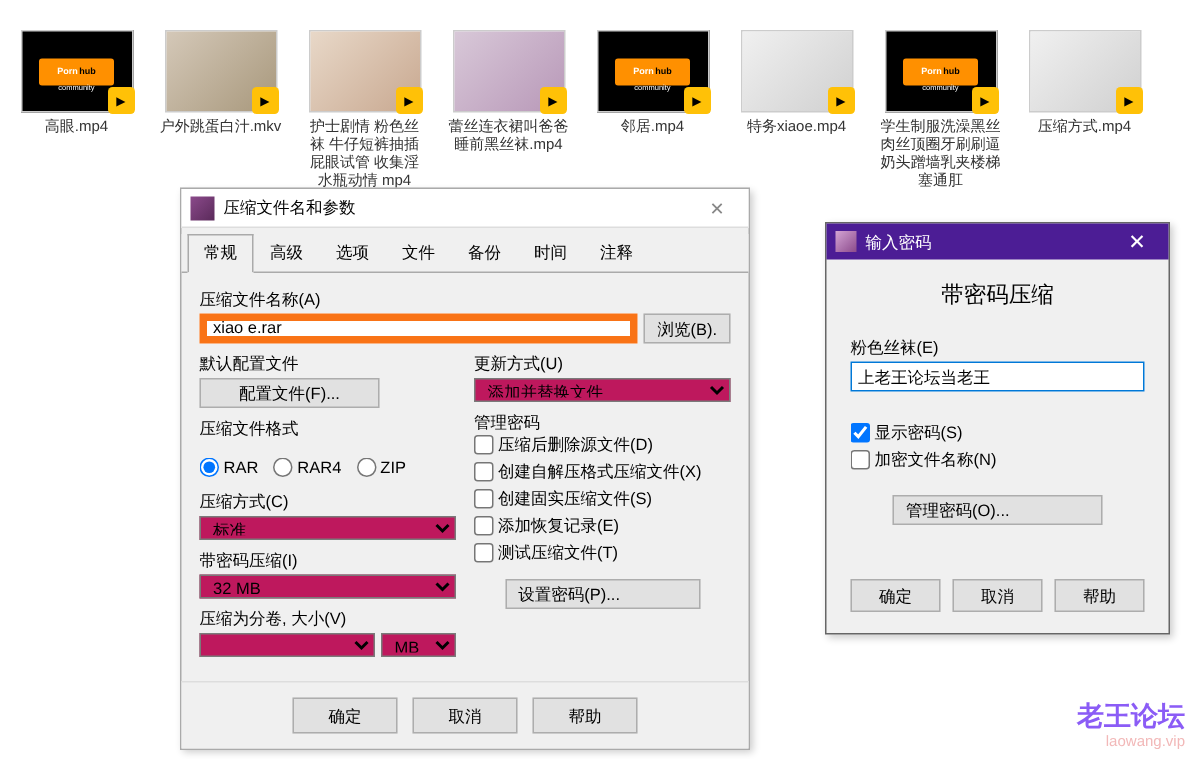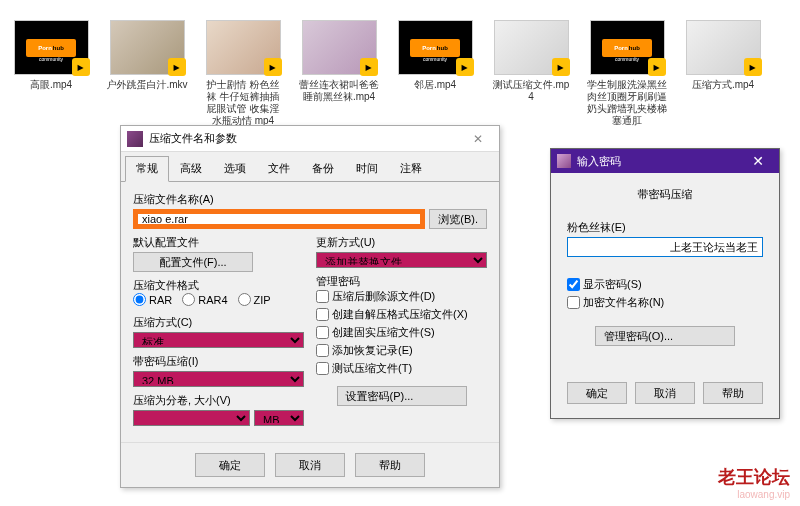--- a/index.html
+++ b/index.html
@@ -37,45 +37,45 @@
 .dlg-body { padding: 10px 12px; font-size: 11px; }
 .row { margin-bottom: 6px; }
 .label { display: block; margin-bottom: 2px; }
 .field-row { display: flex; gap: 4px; }
 .text-input { flex: 1; border: 5px solid #f97316; padding: 2px 4px; font-size: 11px; background: #fff; height: 20px; }
 .btn { background: #e1e1e1; border: 1px solid #adadad; padding: 2px 8px; font-size: 11px; height: 20px; display: inline-flex; align-items: center; }
 .btn-wide { width: 120px; justify-content: center; }
 
 .two-col { display: flex; gap: 12px; }
 .col { flex: 1; }
-.radio-row { display: flex; gap: 10px; }
+.radio-row { display: flex; gap: 10px; margin-top: 12px; }
 .radio-item, .check-item { display: flex; align-items: center; gap: 3px; font-size: 11px; margin-bottom: 3px; }
 .radio-item input, .check-item input { margin: 0; }
 
 .select { width: 100%; border: 1px solid #7a7a7a; padding: 2px 4px; font-size: 11px; background: #be185d; height: 16px; }
 
 .dlg-footer { display: flex; justify-content: center; gap: 10px; padding: 10px; border-top: 1px solid #ddd; background: #f0f0f0; }
 .dlg-footer .btn { width: 70px; justify-content: center; height: 24px; }
 
 
 .pwd-dialog { position: absolute; left: 550px; top: 148px; width: 230px; background: #f0f0f0; border: 1px solid #666; box-shadow: 2px 2px 5px rgba(0,0,0,0.2); }
 .pwd-title { background: #4c1d95; color: #fff; height: 24px; display: flex; align-items: center; padding: 0 6px; font-size: 11px; }
 .pwd-title-icon { width: 14px; height: 14px; background: linear-gradient(135deg, #d4a4d4, #8b4a8b); margin-right: 6px; }
 .pwd-title-text { flex: 1; }
 .pwd-close { width: 30px; text-align: center; font-size: 14px; }
 .pwd-body { padding: 14px 16px; font-size: 11px; }
-.pwd-heading { text-align: center; margin-bottom: 18px; font-size: 11px; }
-.pwd-input { width: 100%; border: 1px solid #0078d7; padding: 2px 4px; font-size: 11px; height: 20px; background: #fff; text-align: right; }
+.pwd-heading { text-align: center; margin-bottom: 18px; font-size: 15px; }
+.pwd-input { width: 100%; border: 1px solid #0078d7; padding: 2px 4px; font-size: 11px; height: 20px; background: #fff; }
 .pwd-checks { margin: 20px 0 16px 0; }
 .pwd-manage { text-align: center; margin: 14px 0; }
 .pwd-footer { display: flex; justify-content: center; gap: 8px; padding: 8px 14px 14px; }
 .pwd-footer .btn { width: 60px; justify-content: center; height: 22px; }
 
 .watermark { position: absolute; right: 10px; bottom: 6px; text-align: right; }
-.wm1 { font-size: 18px; color: #b91c1c; font-weight: bold; margin-left: 44px; }
+.wm1 { font-size: 18px; color: #8b5cf6; font-weight: bold; margin-left: 44px; }
 .wm2 { font-size: 10px; color: #f2b8b8; }
 
 .fieldset-title { font-size: 11px; margin-bottom: 4px; }
 </style>
 </head>
 <body>
 
 <div class="desktop" id="files-container">
     <div class="file-item">
       <div class="thumb ph">
@@ -112,21 +112,21 @@
         <div class="ph-comm">community</div>
         <div class="play-badge"></div>
       </div>
       <div class="file-name">邻居.mp4</div>
     </div>
     <div class="file-item">
       <div class="thumb">
         <div class="imgph imgph4"></div>
         <div class="play-badge"></div>
       </div>
-      <div class="file-name">测试压缩文件.mp4</div>
+      <div class="file-name">特务xiaoe.mp4</div>
     </div>
     <div class="file-item">
       <div class="thumb ph">
         <div class="ph-logo"></div>
         <div class="ph-comm">community</div>
         <div class="play-badge"></div>
       </div>
       <div class="file-name">学生制服洗澡黑丝肉丝顶圈牙刷刷逼奶头蹭墙乳夹楼梯塞通肛</div>
     </div>
     <div class="file-item">

